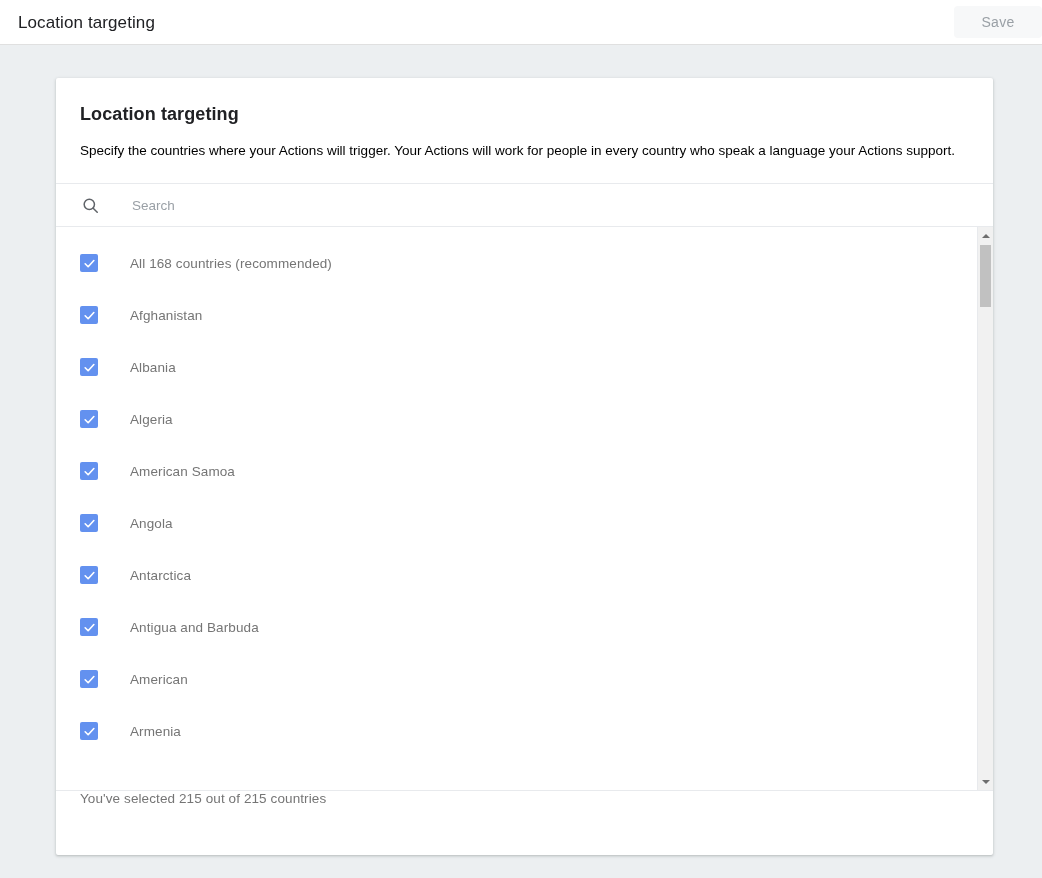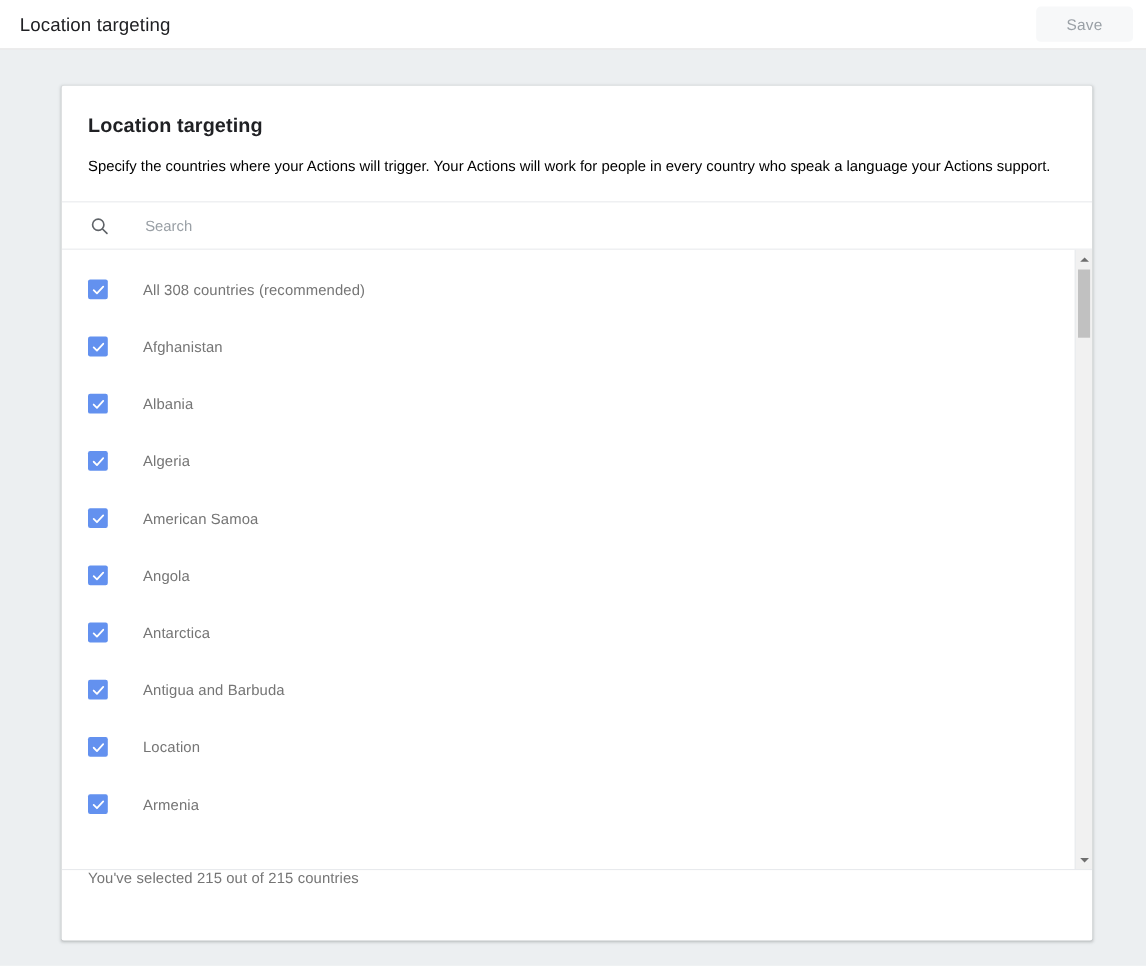--- a/index.html
+++ b/index.html
@@ -26,21 +26,21 @@
   }
   .appbar-title {
     font-size: 17px;
     color: #202124;
     font-weight: 400;
     letter-spacing: .1px;
     line-height: 1;
   }
   .appbar-actions {
     margin-left: auto;
-    padding-right: 12px;
+    padding-right: 0;
     display: flex;
     align-items: flex-end;
   }
   .save-button {
     min-width: 88px;
     height: 32px;
     padding: 0 16px;
     border: none;
     border-radius: 4px;
     background: #f7f8f9;
@@ -229,21 +229,21 @@
 
     <div class="list-wrap">
       <div class="list">
 
         <div class="list-item">
           <span class="cb">
             <svg width="13" height="13" viewBox="0 0 24 24" fill="none" stroke="#ffffff" stroke-width="3" stroke-linecap="round" stroke-linejoin="round">
                 <polyline points="4,12.5 9.5,18 20,6.5"></polyline>
               </svg>
           </span>
-          <span class="list-label">All 308 countries (recommended)</span>
+          <span class="list-label">All 168 countries (recommended)</span>
         </div>
 
         <div class="list-item">
           <span class="cb">
             <svg width="13" height="13" viewBox="0 0 24 24" fill="none" stroke="#ffffff" stroke-width="3" stroke-linecap="round" stroke-linejoin="round">
                 <polyline points="4,12.5 9.5,18 20,6.5"></polyline>
               </svg>
           </span>
           <span class="list-label">Afghanistan</span>
         </div>
@@ -302,21 +302,21 @@
           </span>
           <span class="list-label">Antigua and Barbuda</span>
         </div>
 
         <div class="list-item">
           <span class="cb">
             <svg width="13" height="13" viewBox="0 0 24 24" fill="none" stroke="#ffffff" stroke-width="3" stroke-linecap="round" stroke-linejoin="round">
                 <polyline points="4,12.5 9.5,18 20,6.5"></polyline>
               </svg>
           </span>
-          <span class="list-label">Location</span>
+          <span class="list-label">American</span>
         </div>
 
         <div class="list-item">
           <span class="cb">
             <svg width="13" height="13" viewBox="0 0 24 24" fill="none" stroke="#ffffff" stroke-width="3" stroke-linecap="round" stroke-linejoin="round">
                 <polyline points="4,12.5 9.5,18 20,6.5"></polyline>
               </svg>
           </span>
           <span class="list-label">Armenia</span>
         </div>

